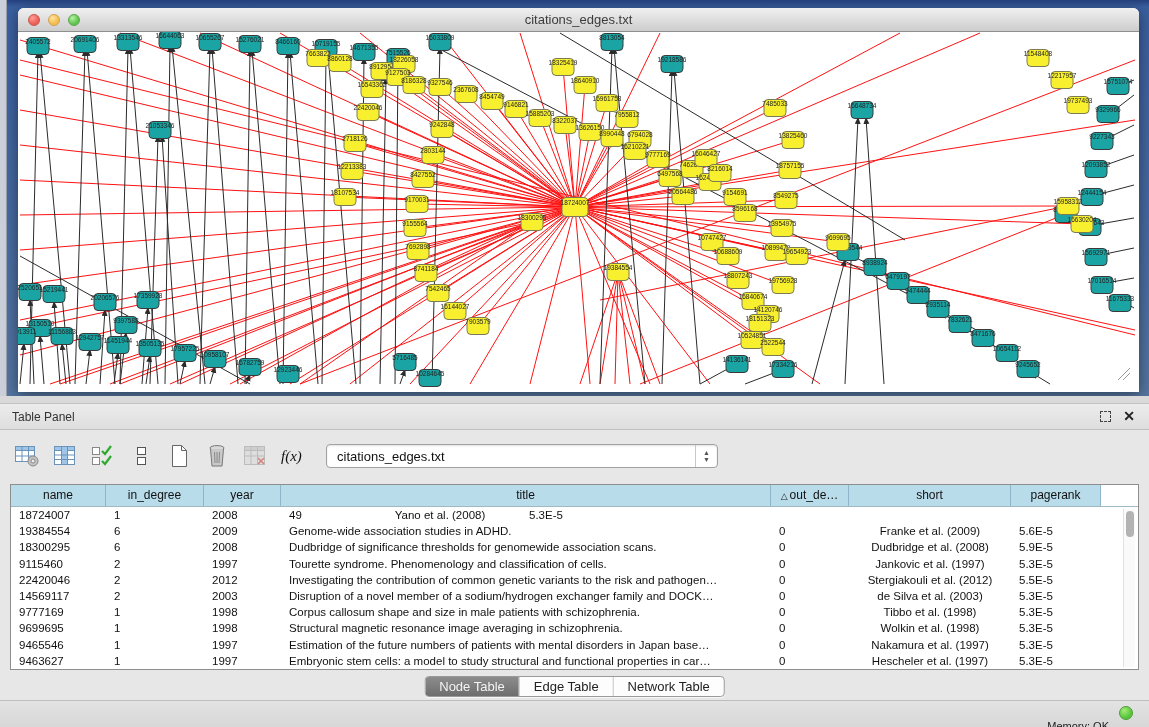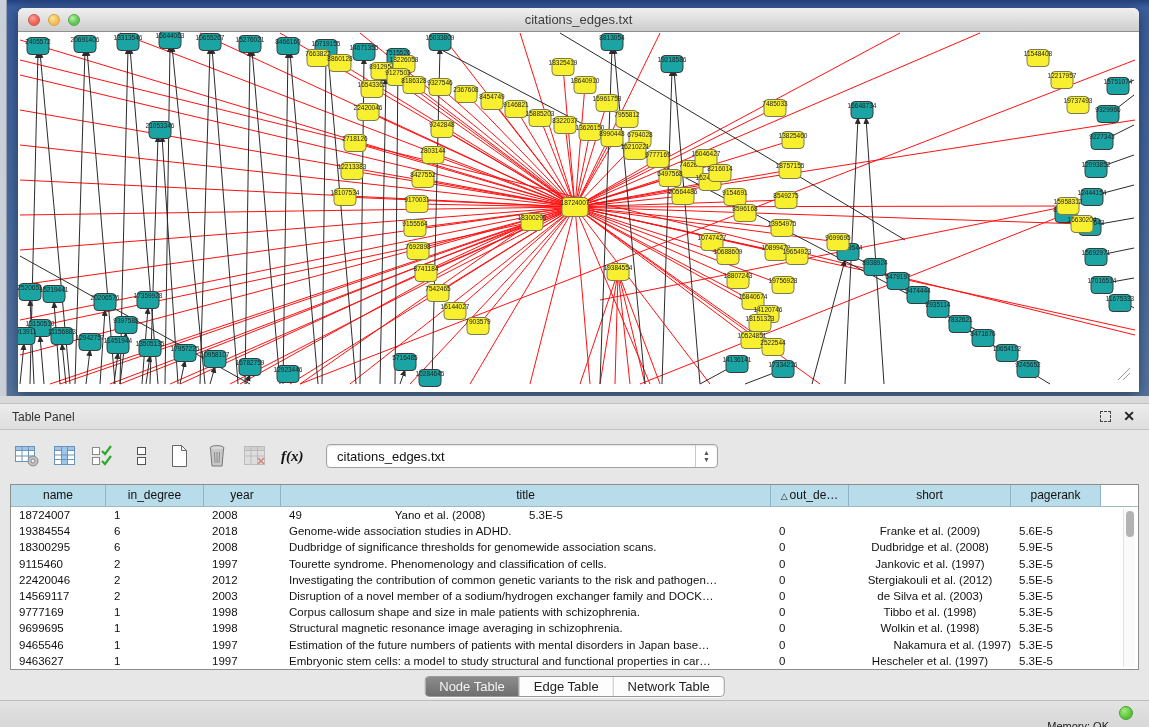--- a/index.html
+++ b/index.html
@@ -28,21 +28,21 @@
 
   
   .panel-header { position:absolute; left:0; top:404px; width:1149px; height:26px; background:linear-gradient(180deg,#ececec,#dedede); border-bottom:1px solid #c0c0c0; }
   .panel-title { position:absolute; left:12px; top:6px; font-size:12px; color:#333; }
   .float-icon { position:absolute; right:38px; top:7px; width:11px; height:11px; border:1px dashed #444; cursor:pointer; }
   .close-icon { position:absolute; right:14px; top:4px; font-size:14px; font-weight:bold; color:#222; cursor:pointer; }
 
   .panel-body { position:absolute; left:0; top:430px; width:1149px; height:270px; background:#e7e7e7; }
 
   .toolbar { position:absolute; left:12px; top:8px; height:36px; display:flex; align-items:center; gap:8px; }
-  .tool-btn { width:30px; height:30px; display:flex; align-items:center; justify-content:center; cursor:pointer;font-weight:bold; }
+  .tool-btn { width:30px; height:30px; display:flex; align-items:center; justify-content:center; cursor:pointer; }
   .combo { position:relative; margin-left:10px; width:392px; height:24px; background:#fff; border:1px solid #a2a2a2; border-radius:4px; box-shadow:inset 0 1px 2px rgba(0,0,0,.12); cursor:pointer; }
   .combo-text { position:absolute; left:10px; top:4px; font-size:13px; color:#111; }
   .combo-arrows { position:absolute; right:0; top:0; width:22px; height:22px; border-left:1px solid #c8c8c8; text-align:center; }
   .combo-arrows span { display:block; font-size:7px; line-height:7px; color:#555; }
   .combo-arrows span:first-child { margin-top:4px; }
 
   .table-wrap { position:absolute; left:10px; top:54px; width:1129px; height:186px; background:#fff; border:1px solid #8e8e8e; }
   .thead { display:flex; height:22px; border-bottom:1px solid #9fb9c6; }
   .th { background:#b9dcea; border-right:1px solid #8fb6c8; font-size:12px; color:#111; text-align:center; line-height:21px; overflow:hidden; white-space:nowrap; }
   .th .sort-glyph { font-size:9px; margin-right:2px; color:#222; }
@@ -858,21 +858,21 @@
             <div class="tcell" style="width: 95px;">18724007</div>
             <div class="tcell" style="width: 98px;">1</div>
             <div class="tcell" style="width: 77px;">2008</div>
             <div class="tcell" style="width: 78px;">49</div>
             <div class="tcell center" style="width: 162px;">Yano et al. (2008)</div>
             <div class="tcell" style="width: 90px;">5.3E-5</div>
           </div>
           <div class="trow">
             <div class="tcell" style="width: 95px;">19384554</div>
             <div class="tcell" style="width: 98px;">6</div>
-            <div class="tcell" style="width: 77px;">2018</div>
+            <div class="tcell" style="width: 77px;">2009</div>
             <div class="tcell" style="width: 490px;">Genome-wide association studies in ADHD.</div>
             <div class="tcell" style="width: 78px;">0</div>
             <div class="tcell center" style="width: 162px;">Franke et al. (2009)</div>
             <div class="tcell" style="width: 90px;">5.6E-5</div>
           </div>
           <div class="trow">
             <div class="tcell" style="width: 95px;">18300295</div>
             <div class="tcell" style="width: 98px;">6</div>
             <div class="tcell" style="width: 77px;">2008</div>
             <div class="tcell" style="width: 490px;">Dudbridge of significance thresholds for genomewide association scans.</div>
@@ -924,21 +924,21 @@
             <div class="tcell" style="width: 78px;">0</div>
             <div class="tcell center" style="width: 162px;">Wolkin et al. (1998)</div>
             <div class="tcell" style="width: 90px;">5.3E-5</div>
           </div>
           <div class="trow">
             <div class="tcell" style="width: 95px;">9465546</div>
             <div class="tcell" style="width: 98px;">1</div>
             <div class="tcell" style="width: 77px;">1997</div>
             <div class="tcell" style="width: 490px;">Estimation of the future numbers of patients with mental disorders in Japan base…</div>
             <div class="tcell" style="width: 78px;">0</div>
-            <div class="tcell center" style="width: 162px; text-align: right;">Nakamura et al. (1997)</div>
+            <div class="tcell center" style="width: 162px;">Nakamura et al. (1997)</div>
             <div class="tcell" style="width: 90px;">5.3E-5</div>
           </div>
           <div class="trow">
             <div class="tcell" style="width: 95px;">9463627</div>
             <div class="tcell" style="width: 98px;">1</div>
             <div class="tcell" style="width: 77px;">1997</div>
             <div class="tcell" style="width: 490px;">Embryonic stem cells: a model to study structural and functional properties in car…</div>
             <div class="tcell" style="width: 78px;">0</div>
             <div class="tcell center" style="width: 162px;">Hescheler et al. (1997)</div>
             <div class="tcell" style="width: 90px;">5.3E-5</div>

